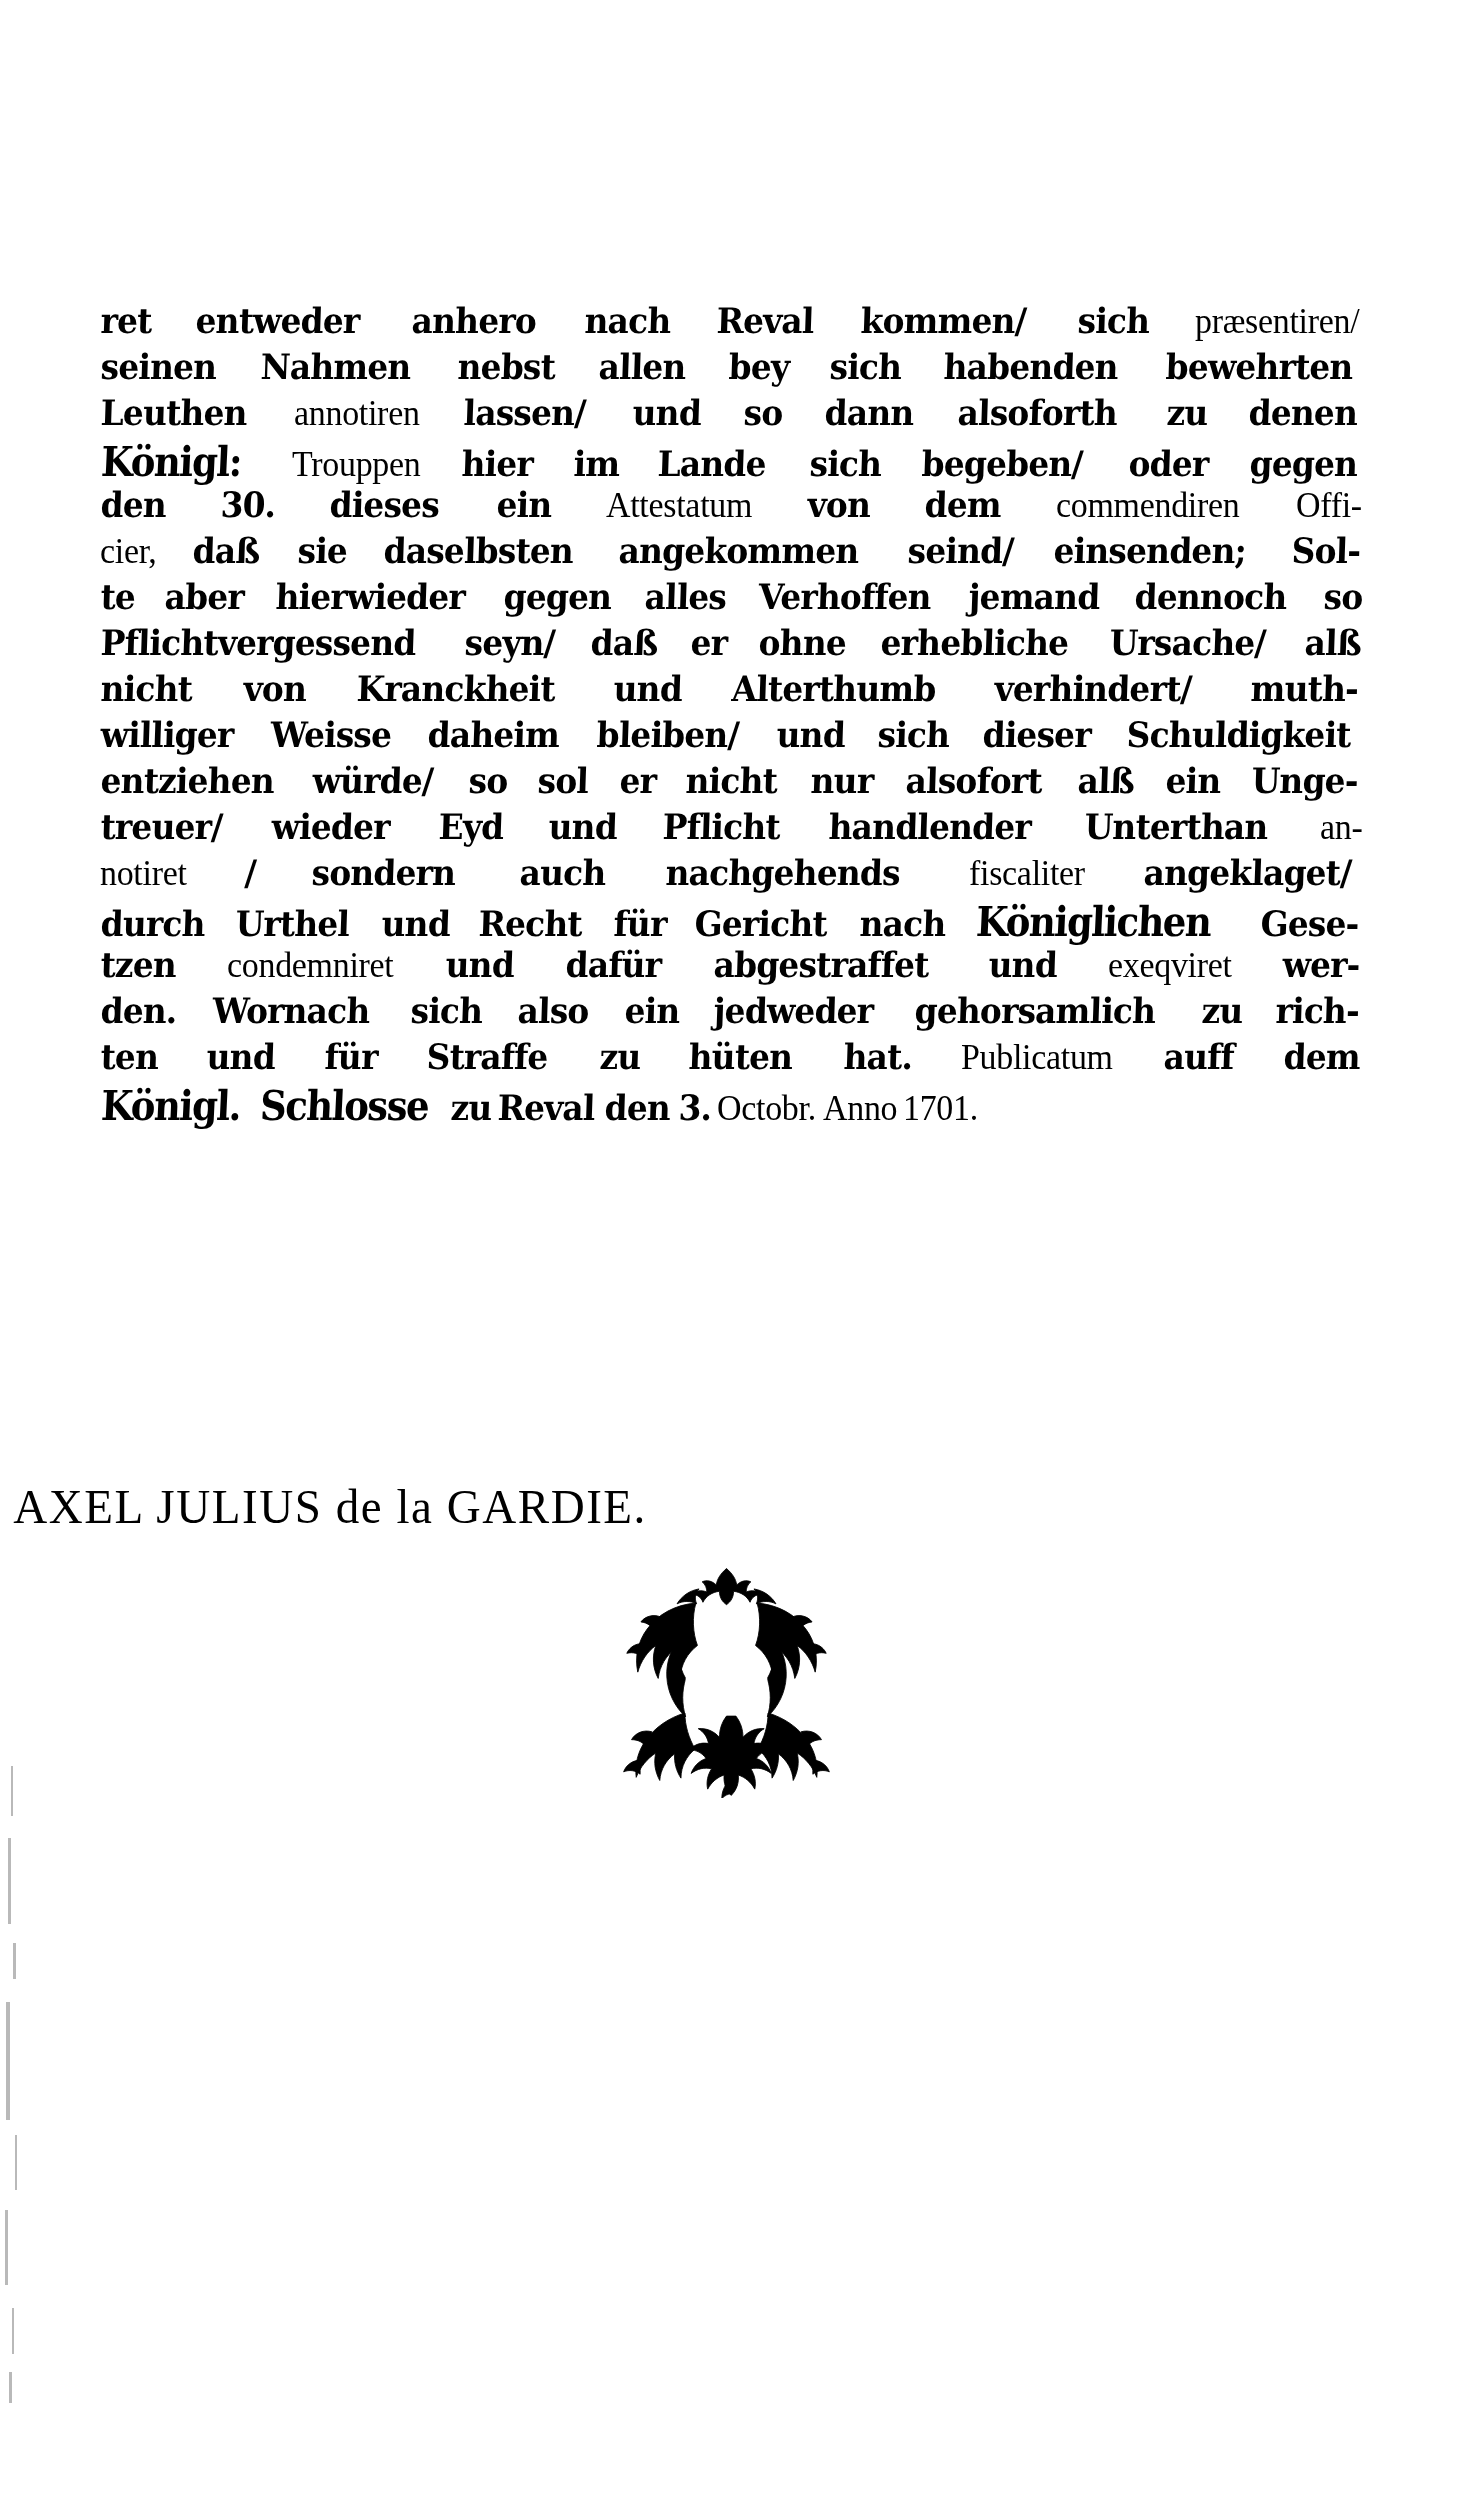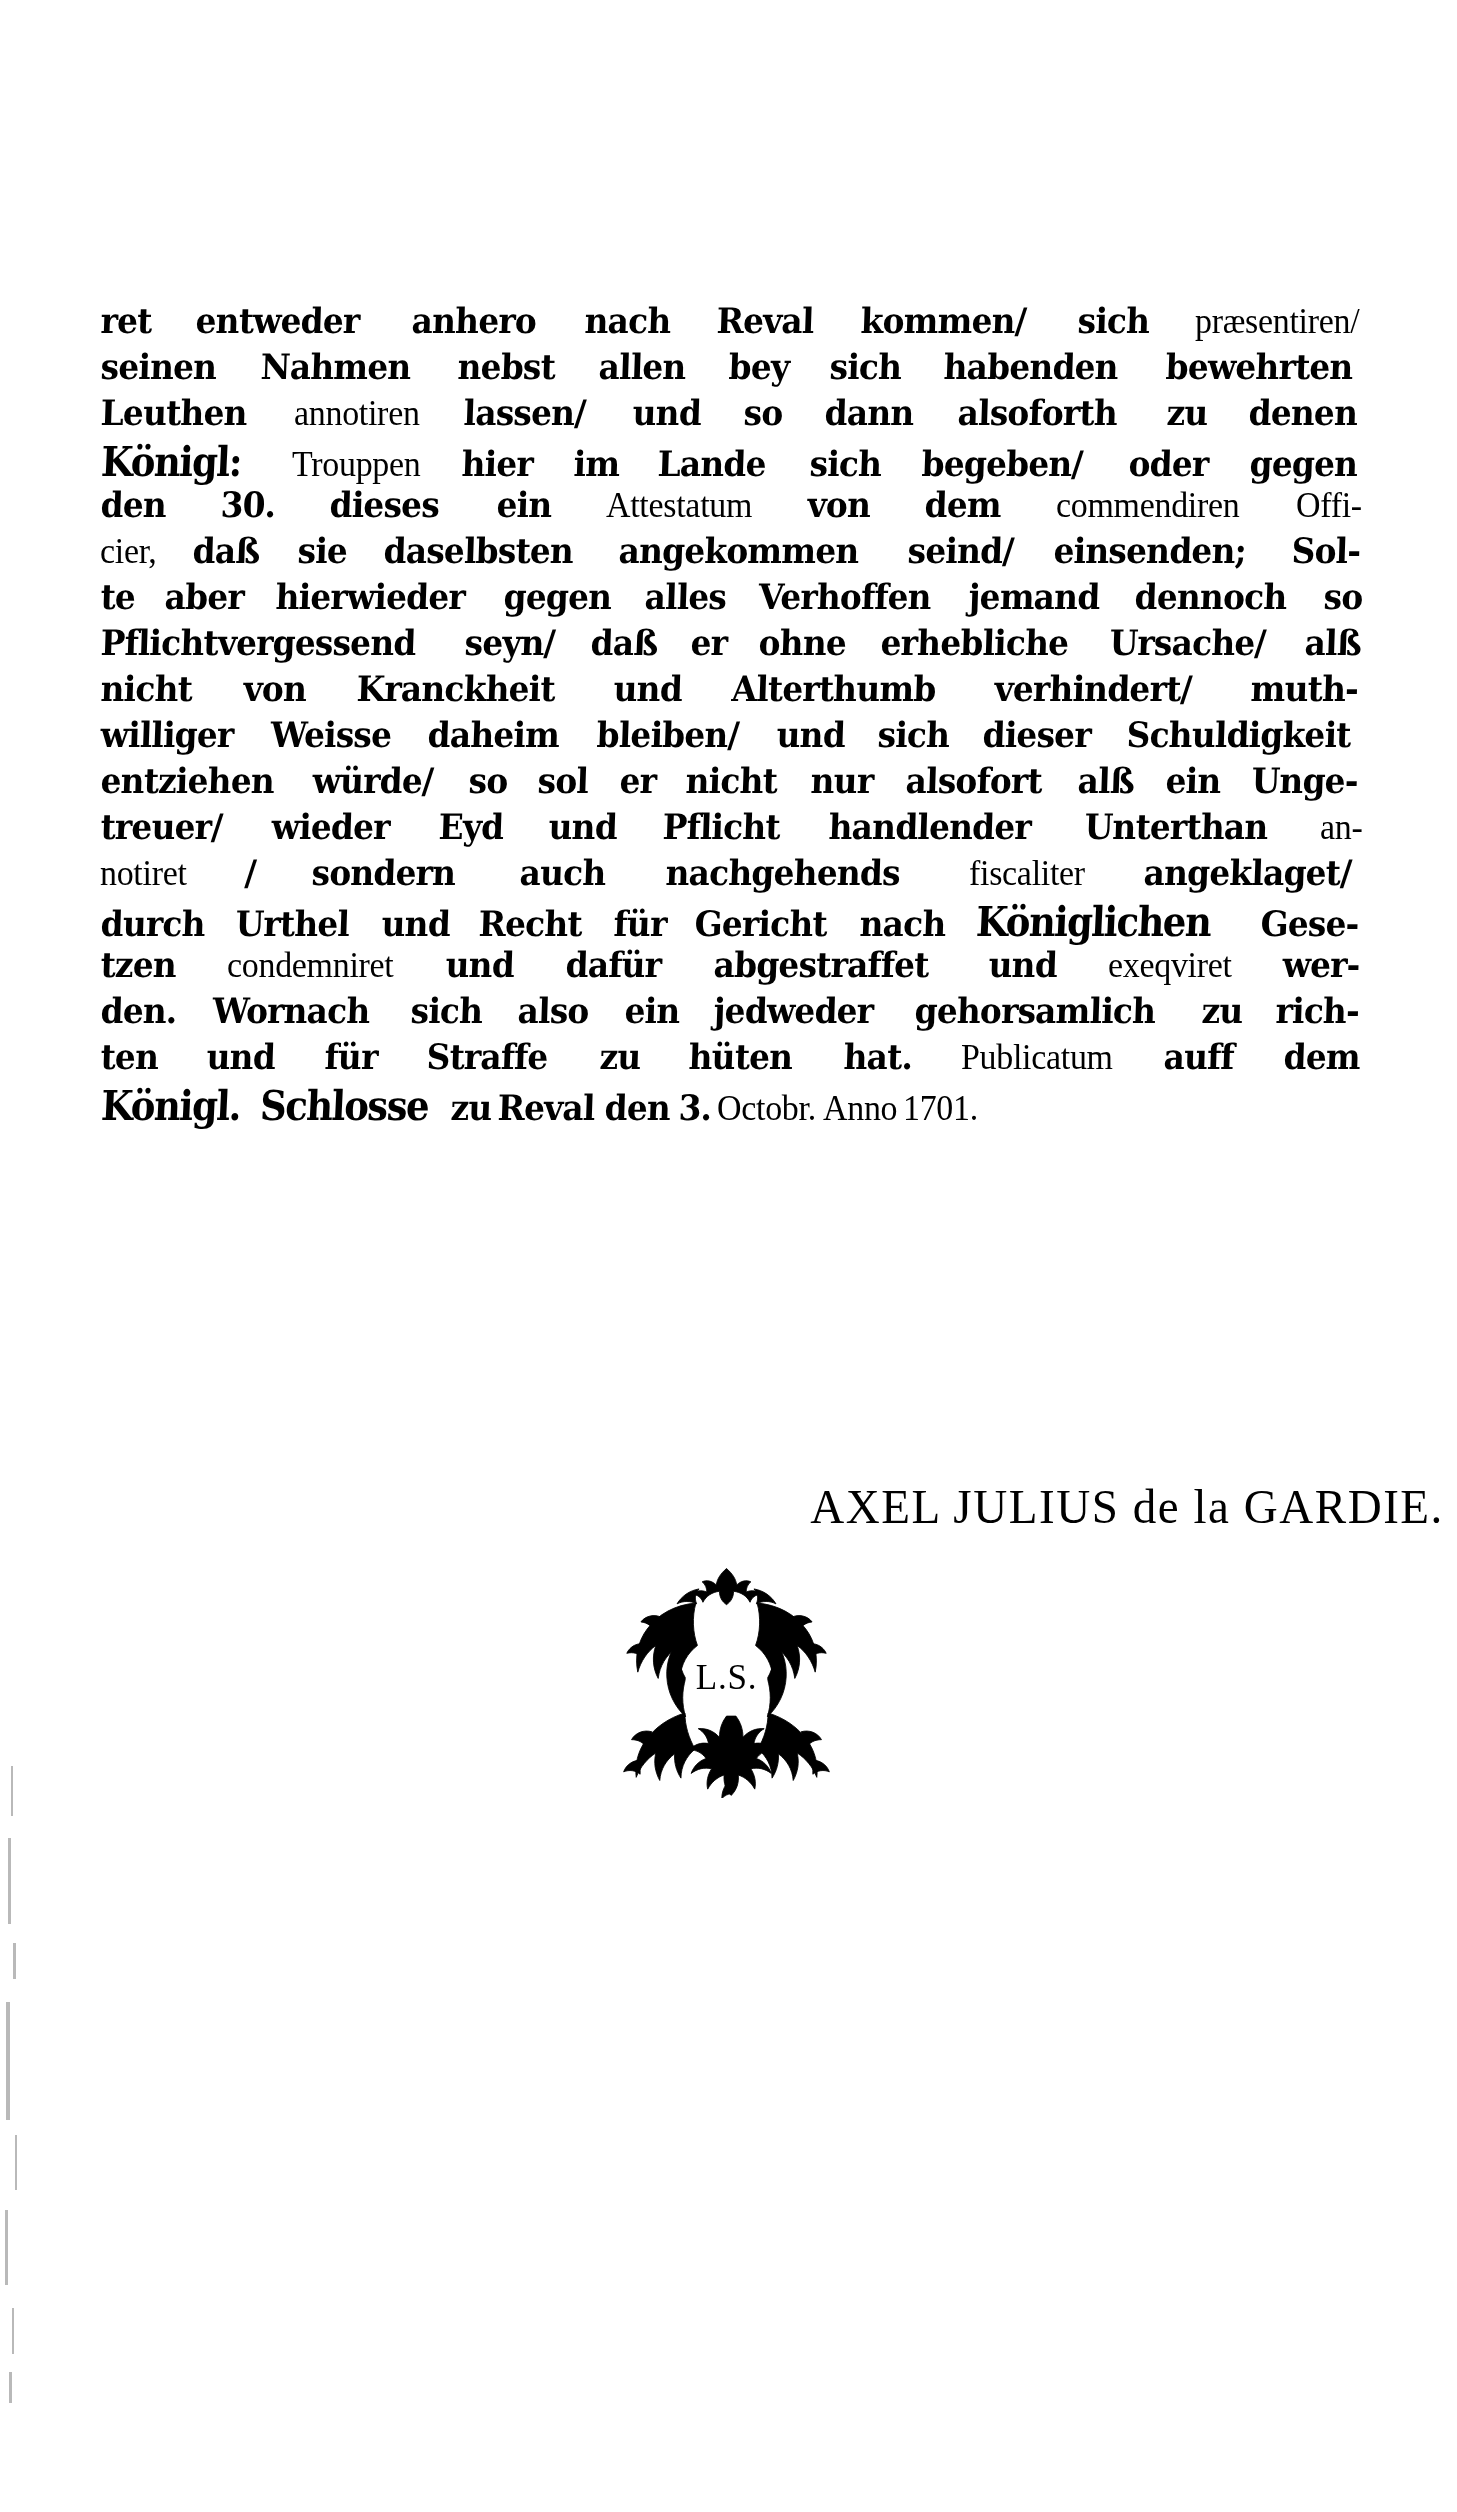--- a/index.html
+++ b/index.html
@@ -81,21 +81,21 @@
   }
 
   .w { display: inline-block; }
 
   
   #signature {
     position: absolute;
     left: 0;
     top: 1478px;
     width: 1457px;
-    text-align: right;
+    text-align: left;
   }
   #signature .sig {
     font-family: "Liberation Serif", serif;
     font-size: 49px;
     font-weight: 400;
     letter-spacing: 1.6px;
     transform: scaleX(0.96);
     display: inline-block;
     white-space: nowrap;
   }
@@ -377,21 +377,20 @@
                  c9 3 16 9 21 18 c2 -9 0 -18 -5 -26 c9 -2 18 0 26 6
                  c-3 -9 -10 -16 -19 -19 c5 -7 12 -11 21 -11 c-6 -7 -15 -10 -24 -8
                  c1 -8 6 -15 13 -19 c-10 -1 -20 3 -27 11 c0 -10 -3 -19 -9 -27 z"></path>
 
         <path d="M235 282 c-4 6 -6 12 -6 19 c4 -4 8 -6 12 -6
                  c-1 -5 -3 -9 -6 -13 z"></path>
 
         <ellipse cx="235" cy="150" rx="52" ry="42" fill="#ffffff" stroke="none"></ellipse>
       </g>
     </svg>
-    <div class="ls-text">L.S.</div>
   </div>
 
   <div id="edge-artifacts">
     <div class="art" style="left:11px;  top:0px;   width:2.4px;  height:50px;"></div>
     <div class="art" style="left:7.9px;  top:72px;  width:3.1px;  height:86px;"></div>
     <div class="art" style="left:13.3px;  top:177px; width:2.4px;  height:36px;"></div>
     <div class="art" style="left:6.3px;   top:236px; width:3.9px;  height:118px;"></div>
     <div class="art" style="left:15px;  top:369px; width:2.4px;  height:55px;"></div>
     <div class="art" style="left:4.7px;   top:444px; width:3.1px;  height:75px;"></div>
     <div class="art" style="left:11.8px;  top:542px; width:2.4px;  height:46px;"></div>

